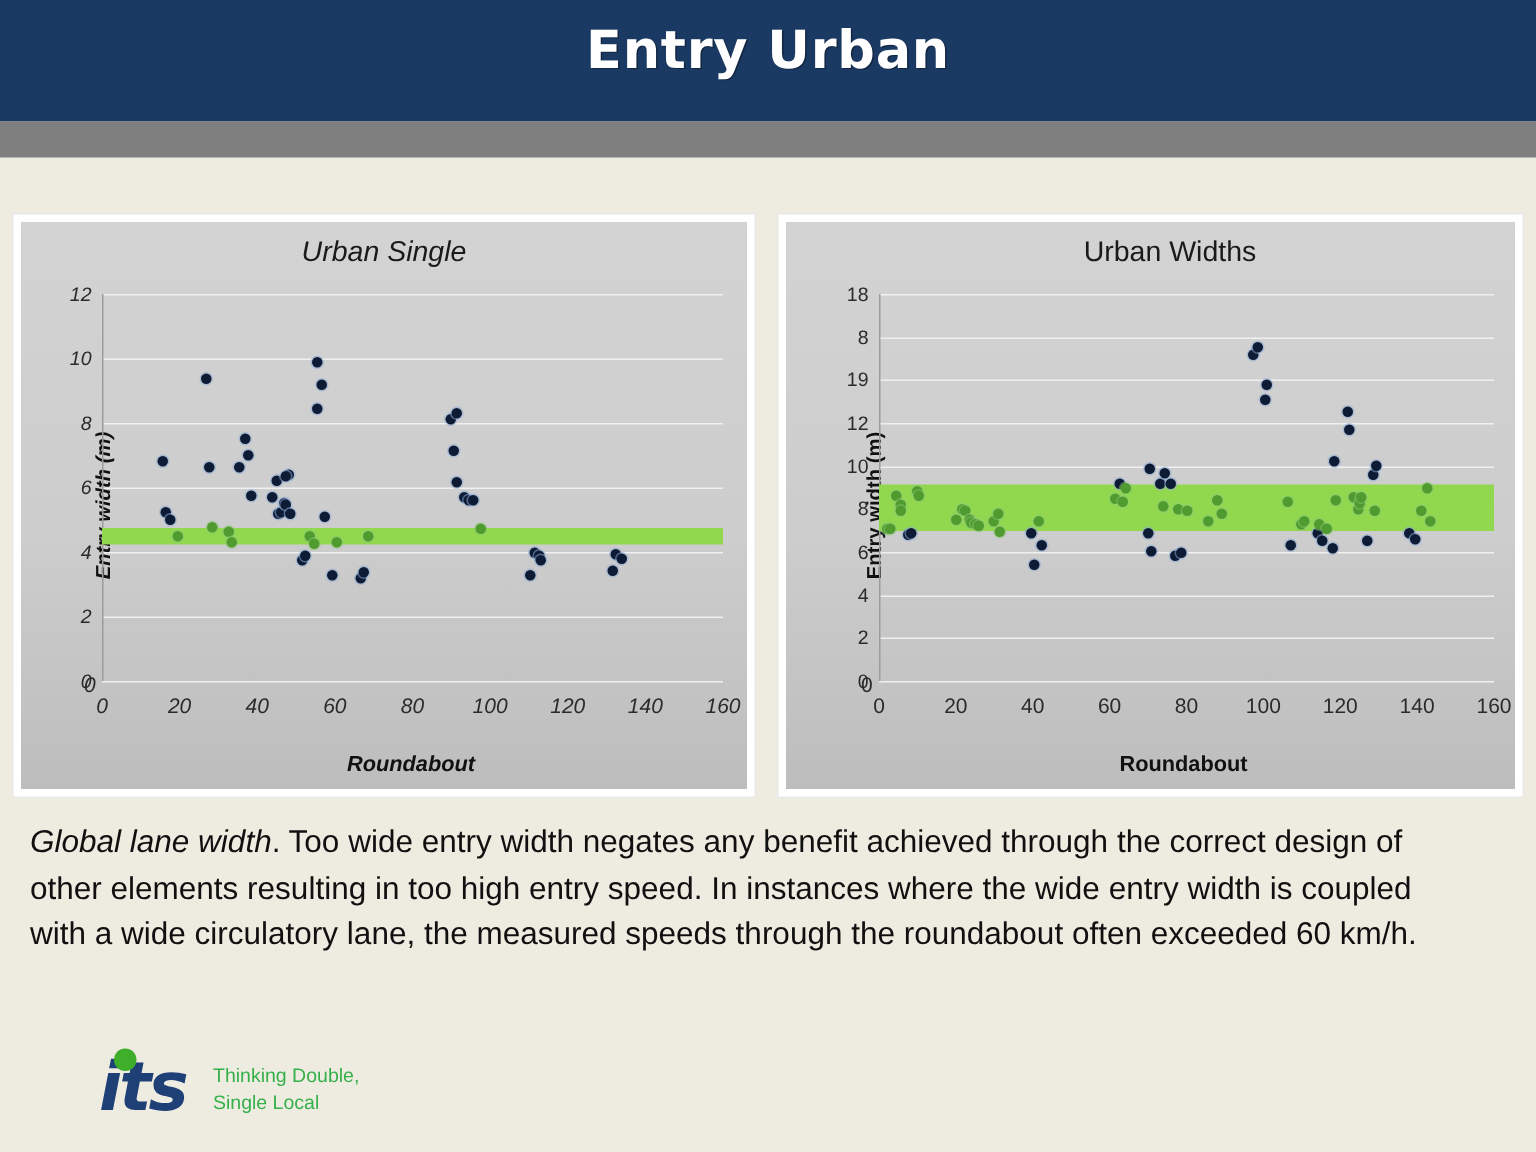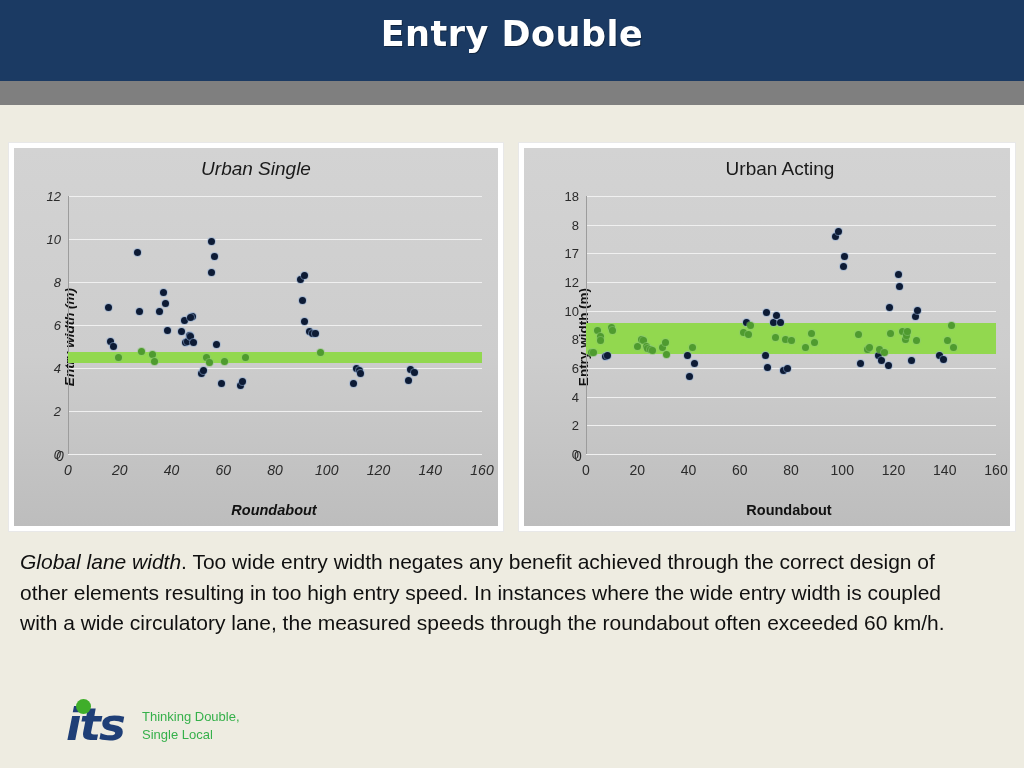--- a/index.html
+++ b/index.html
@@ -202,21 +202,21 @@
     line-height: 18px;
     font-family: "Liberation Sans", sans-serif;
   }
 </style>
 </head>
 <body>
 
 <div id="slide">
 
   <div id="header-band">
-    <div id="header-title">Entry Double</div>
+    <div id="header-title">Entry Urban</div>
   </div>
   <div id="header-rule"></div>
 
   <div id="chart-left" class="chart-panel">
     <div class="chart-inner">
       <div class="chart-title">Urban Single</div>
       <div class="ylabel">Entry width (m)</div>
       <div class="plot" id="plot-left">
           <div class="gridline" style="top: 100%;"></div>
           <div class="gridline" style="top: 83.3333%;"></div>
@@ -294,21 +294,21 @@
           <div class="pt dark" style="left: 82.8125%; top: 67.0833%;"></div>
           <div class="pt dark" style="left: 83.75%; top: 68.3333%;"></div>
         </div>
       <div class="origin-zero" style="left:42px;bottom:62px;">0</div>
       <div class="xlabel">Roundabout</div>
     </div>
   </div>
 
   <div id="chart-right" class="chart-panel">
     <div class="chart-inner">
-      <div class="chart-title">Urban Acting</div>
+      <div class="chart-title">Urban Widths</div>
       <div class="ylabel">Entry width (m)</div>
       <div class="plot" id="plot-right">
           <div class="gridline" style="top: 100%;"></div>
           <div class="gridline" style="top: 88.8889%;"></div>
           <div class="gridline" style="top: 77.7778%;"></div>
           <div class="gridline" style="top: 66.6667%;"></div>
           <div class="gridline" style="top: 55.5556%;"></div>
           <div class="gridline" style="top: 44.4444%;"></div>
           <div class="gridline" style="top: 33.3333%;"></div>
           <div class="gridline" style="top: 22.2222%;"></div>
@@ -316,21 +316,21 @@
           <div class="gridline" style="top: 0%;"></div>
           <div class="axis-line-y"></div>
           <div class="band" style="top: 49.1667%; height: 12.2222%; background: rgb(146, 216, 79);"></div>
           <div class="ytick" style="top: 100%;">0</div>
           <div class="ytick" style="top: 88.8889%;">2</div>
           <div class="ytick" style="top: 77.7778%;">4</div>
           <div class="ytick" style="top: 66.6667%;">6</div>
           <div class="ytick" style="top: 55.5556%;">8</div>
           <div class="ytick" style="top: 44.4444%;">10</div>
           <div class="ytick" style="top: 33.3333%;">12</div>
-          <div class="ytick" style="top: 22.2222%;">17</div>
+          <div class="ytick" style="top: 22.2222%;">19</div>
           <div class="ytick" style="top: 11.1111%;">8</div>
           <div class="ytick" style="top: 0%;">18</div>
           <div class="xtick" style="left: 0%;">0</div>
           <div class="xtick" style="left: 12.5%;">20</div>
           <div class="xtick" style="left: 25%;">40</div>
           <div class="xtick" style="left: 37.5%;">60</div>
           <div class="xtick" style="left: 50%;">80</div>
           <div class="xtick" style="left: 62.5%;">100</div>
           <div class="xtick" style="left: 75%;">120</div>
           <div class="xtick" style="left: 87.5%;">140</div>

